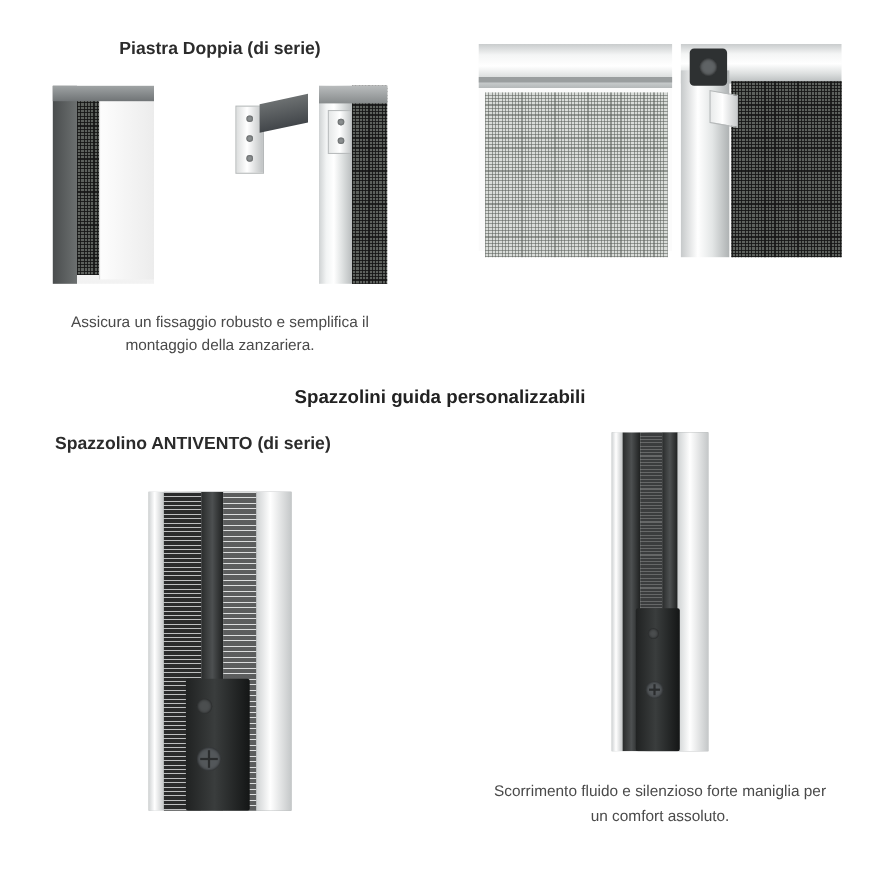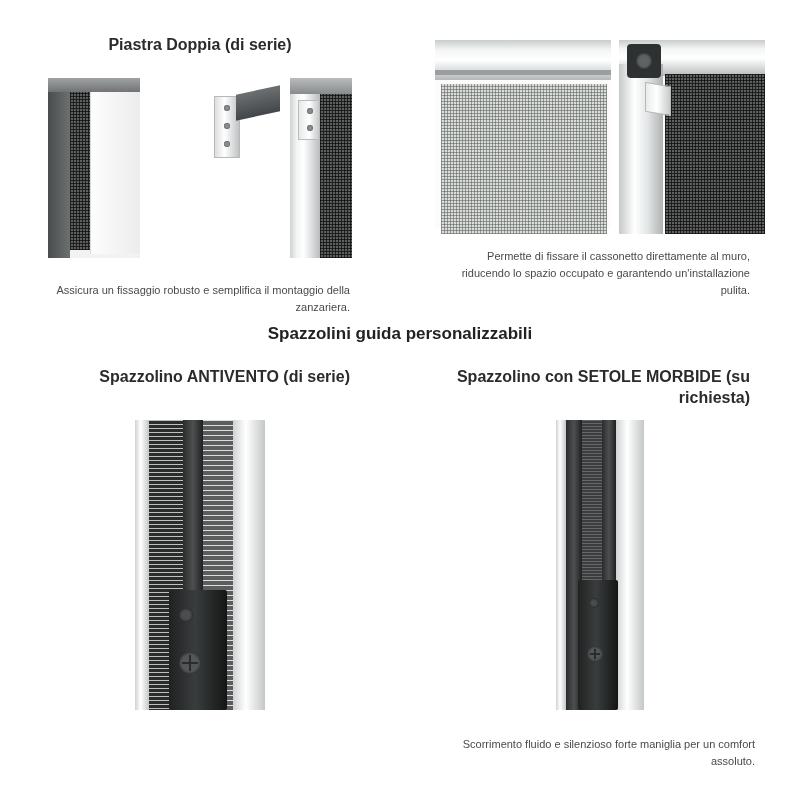--- a/index.html
+++ b/index.html
@@ -15,28 +15,28 @@
     position: relative;
     overflow: hidden;
     background: #ffffff;
   }
 
   
   .sec-title {
     font-size: 16px;
     font-weight: bold;
     color: #2b2b2b;
-    text-align: right;
+    text-align: left;
     line-height: 1.35;
   }
   .caption {
-    font-size: 11px;
+    font-size: 14px;
     line-height: 1.55;
     color: #4a4a4a;
-    text-align: right;
+    text-align: center;
   }
   .band-title {
     font-size: 17px;
     font-weight: bold;
     color: #222;
     text-align: center;
   }
 
   
   .row-top {
@@ -188,21 +188,21 @@
   .plate-small {
     position: absolute; left: 26px; top: 44px; width: 26px; height: 30px;
     background: linear-gradient(90deg,#e9ebeb,#ffffff 45%,#c8cbcc);
     border: 1px solid #b5b8b9;
     transform: skewY(10deg);
   }
 
   
   .band {
     width: 800px;
-    margin-top: 8px;
+    margin-top: 26px;
   }
 
   
   .row-bottom {
     display: flex;
     width: 800px;
     margin-top: 22px;
   }
   .col-b { width: 400px; display: flex; flex-direction: column; align-items: center; }
   .col-b .sec-title { margin-bottom: 10px; min-height: 44px; width: 300px;}
@@ -317,21 +317,20 @@
           <div class="sg-right">
             <div class="sg-right-head alu-h"></div>
             <div class="sg-right-mesh mesh-dark"></div>
             <div class="sg-post"></div>
             <div class="cassonetto-cap"></div>
             <div class="plate-small"></div>
           </div>
         </div>
       </div>
 
-      <div class="caption cap-top">Permette di fissare il cassonetto direttamente al muro, riducendo lo spazio occupato e garantendo un'installazione pulita.</div>
     </div>
   </div>
 
   <div class="band">
     <div class="band-title">Spazzolini guida personalizzabili</div>
   </div>
 
   <div class="row-bottom">
 
     <div class="col-b">
@@ -347,21 +346,20 @@
 
           <div class="handle-block" style="left:34px;top:170px;width:58px;height:120px;"></div>
           <div class="handle-dot" style="left:44px;top:188px;width:14px;height:14px;"></div>
           <div class="handle-screw" style="left:44px;top:232px;width:22px;height:22px;"></div>
         </div>
       </div>
 
     </div>
 
     <div class="col-b">
-      <div class="sec-title">Spazzolino con SETOLE MORBIDE (su richiesta)</div>
 
       <div class="fig-bottom">
         <div class="profile narrow photo">
           <div class="prof-alu-strip" style="left:0;width:10px;"></div>
           <div class="prof-strip-dark" style="left:10px;width:16px;"></div>
           <div class="brush-hairs" style="left:26px;width:20px;"></div>
           <div class="prof-strip-dark" style="left:46px;width:14px;"></div>
           <div class="prof-alu-strip" style="left:60px;width:28px;"></div>
 
           <div class="handle-block" style="left:22px;top:160px;width:40px;height:130px;"></div>

